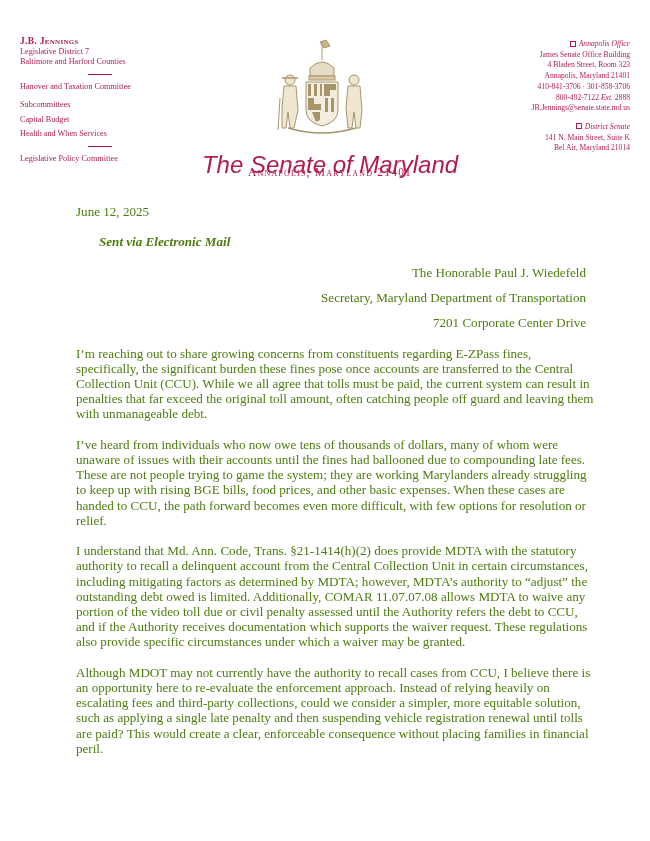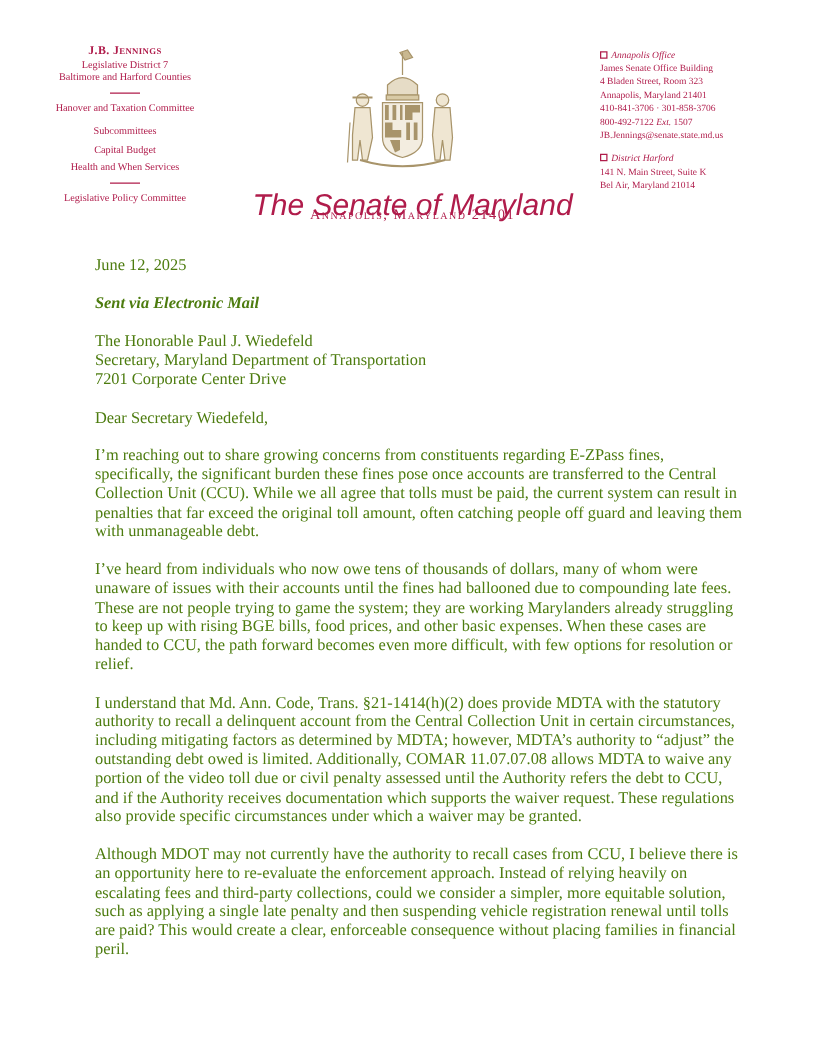--- a/index.html
+++ b/index.html
@@ -1,28 +1,28 @@
 <!DOCTYPE html>
 <html><head>
   <meta charset="utf-8">
   <style>
     html, body { margin: 0; padding: 0; background: #ffffff; }
     body { width: 650px; height: 841px; position: relative; overflow: hidden; }
     .lh-left {
       position: absolute; left: 20px; top: 36px; width: 160px;
-      text-align: center; font-family: "Liberation Serif", serif;
+      font-family: "Liberation Serif", serif;
       color: #b01c4b; font-size: 8.2px; line-height: 10.5px;
     }
     .lh-left .name { font-size: 9.5px; font-weight: bold; font-variant: small-caps; letter-spacing: 0.3px; }
     .lh-left .ital { }
     .lh-left .rule { width: 24px; height: 0; border-top: 1px solid #b01c4b; margin: 6px auto 7px auto; }
     .lh-left .gap { height: 8px; }
     .lh-right {
       position: absolute; left: 480px; top: 39px; width: 150px;
-      text-align: left; font-family: "Liberation Serif", serif;
+      text-align: right; font-family: "Liberation Serif", serif;
       color: #b01c4b; font-size: 7.6px; line-height: 10.7px;
     }
     .lh-right .ital { font-style: italic; }
     .lh-right .box {
       display: inline-block; width: 6px; height: 6px; border: 1.2px solid #b01c4b;
       vertical-align: -0.5px; margin-right: 3px; box-sizing: border-box;
     }
     .lh-right .gap { height: 8px; }
     .seal { position: absolute; left: 268px; top: 38px; width: 108px; height: 100px; }
     .senate-title {
@@ -33,23 +33,23 @@
     .senate-sub {
       position: absolute; left: 200px; top: 166px; width: 260px; text-align: center;
       font-family: "Liberation Serif", serif; color: #b01c4b;
       font-size: 11.5px; font-variant: small-caps; letter-spacing: 1.2px;
     }
     .letter {
       position: absolute; left: 76px; top: 204px; width: 520px;
       font-family: "Liberation Serif", serif; color: #4d7c0f; font-size: 13.1px; line-height: 15.2px;
     }
     .letter p { margin: 0 0 15.2px 0; }
-    .letter .bold-ital { font-weight: bold; font-style: italic; }
+    .letter .bold-ital { font-weight: bold; font-style: italic; margin-left: 23px; }
     .letter .addr { margin-bottom: 15.2px; }
-    .letter .addr div { margin: 0; }
+    .letter .addr div { margin: 10px; text-align: right; }
   </style>
 </head>
 <body>
 
 <div class="lh-left">
   <div class="name">J.B. Jennings</div>
   <div class="ital">Legislative District 7</div>
   <div>Baltimore and Harford Counties</div>
   <div class="rule"></div>
   <div>Hanover and Taxation Committee</div>
@@ -105,37 +105,36 @@
   <div>
     <span class="box"></span><span class="ital">Annapolis Office</span>
   </div>
   <div>James Senate Office Building</div>
   <div>4 Bladen Street, Room 323</div>
   <div>Annapolis, Maryland 21401</div>
   <div>410-841-3706 · 301-858-3706</div>
   <div>
     <span>800-492-7122</span>
     <span class="ital">Ext.</span>
-    <span>1507</span>
+    <span>2888</span>
   </div>
   <div>JB.Jennings@senate.state.md.us</div>
   <div class="gap"></div>
   <div>
-    <span class="box"></span><span class="ital">District Harford</span>
+    <span class="box"></span><span class="ital">District Senate</span>
   </div>
   <div>141 N. Main Street, Suite K</div>
   <div>Bel Air, Maryland 21014</div>
 </div>
 
 <div class="letter">
   <p>June 12, 2025</p>
   <p class="bold-ital">Sent via Electronic Mail</p>
   <div class="addr">
     <div>The Honorable Paul J. Wiedefeld</div>
     <div>Secretary, Maryland Department of Transportation</div>
     <div>7201 Corporate Center Drive</div>
   </div>
-  <p>Dear Secretary Wiedefeld,</p>
   <p>I’m reaching out to share growing concerns from constituents regarding E-ZPass fines, specifically, the significant burden these fines pose once accounts are transferred to the Central Collection Unit (CCU). While we all agree that tolls must be paid, the current system can result in penalties that far exceed the original toll amount, often catching people off guard and leaving them with unmanageable debt.</p>
   <p>I’ve heard from individuals who now owe tens of thousands of dollars, many of whom were unaware of issues with their accounts until the fines had ballooned due to compounding late fees. These are not people trying to game the system; they are working Marylanders already struggling to keep up with rising BGE bills, food prices, and other basic expenses. When these cases are handed to CCU, the path forward becomes even more difficult, with few options for resolution or relief.</p>
   <p>I understand that Md. Ann. Code, Trans. §21-1414(h)(2) does provide MDTA with the statutory authority to recall a delinquent account from the Central Collection Unit in certain circumstances, including mitigating factors as determined by MDTA; however, MDTA’s authority to “adjust” the outstanding debt owed is limited. Additionally, COMAR 11.07.07.08 allows MDTA to waive any portion of the video toll due or civil penalty assessed until the Authority refers the debt to CCU, and if the Authority receives documentation which supports the waiver request. These regulations also provide specific circumstances under which a waiver may be granted.</p>
   <p>Although MDOT may not currently have the authority to recall cases from CCU, I believe there is an opportunity here to re-evaluate the enforcement approach. Instead of relying heavily on escalating fees and third-party collections, could we consider a simpler, more equitable solution, such as applying a single late penalty and then suspending vehicle registration renewal until tolls are paid? This would create a clear, enforceable consequence without placing families in financial peril.</p>
 </div>
 
 </body></html>

